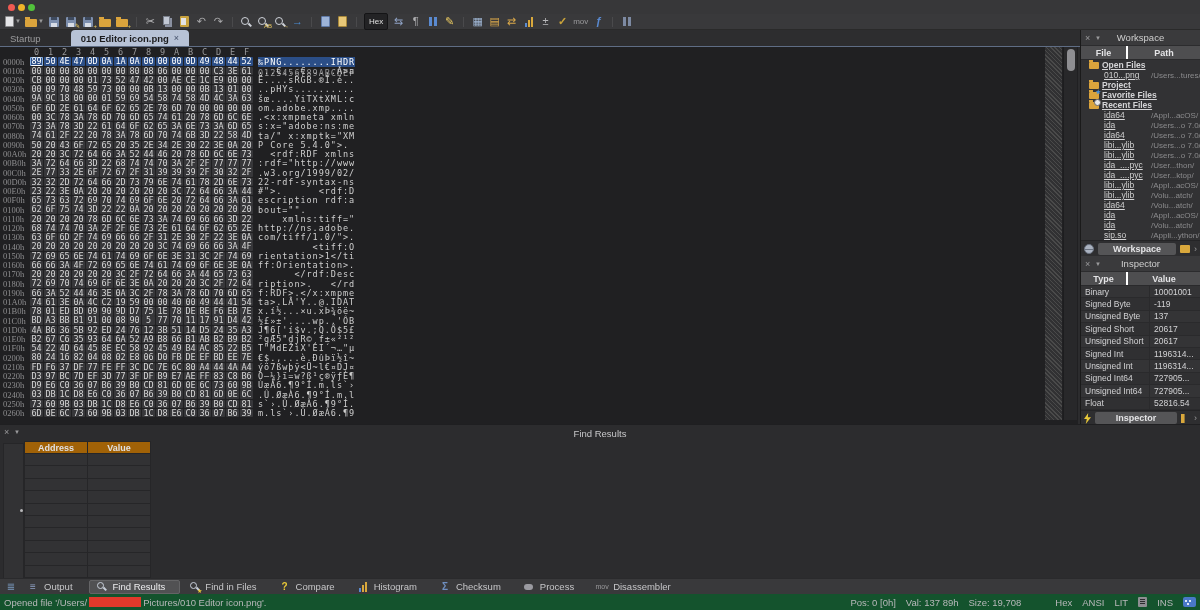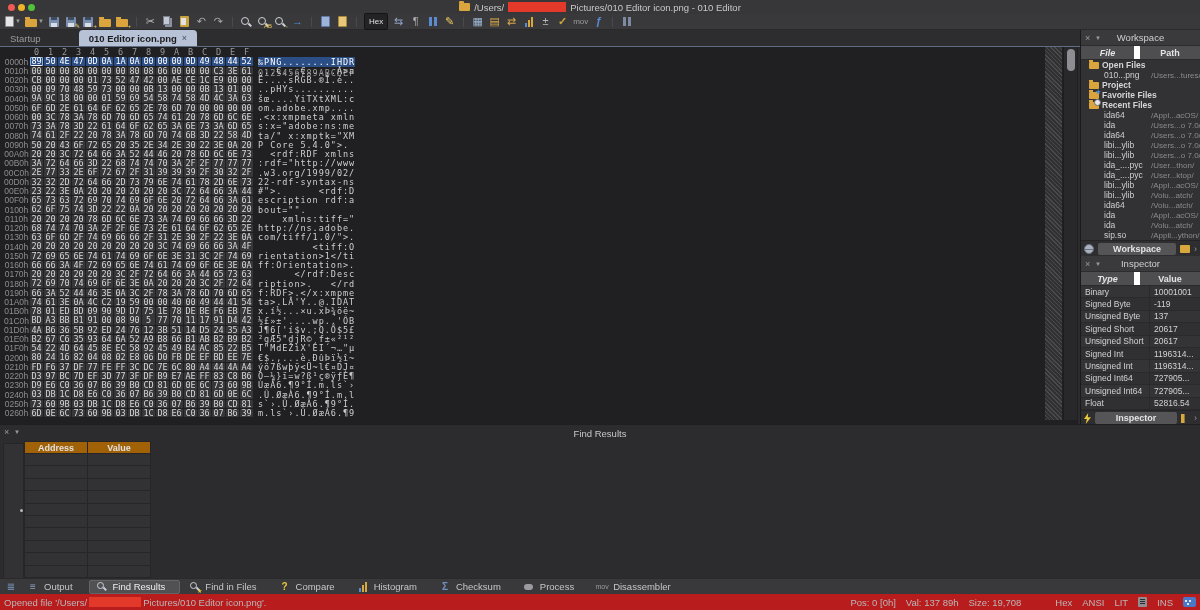--- a/index.html
+++ b/index.html
@@ -43,27 +43,27 @@
   .i-hist i { display:block; width:2px; background:#d9a83c; }
   .i-hist i:nth-child(1){height:4px;background:#5a8ad0;} .i-hist i:nth-child(2){height:7px;} .i-hist i:nth-child(3){height:10px;}
   .t-txt { font-size:8px; color:#a8a8aa; }
   .hexbtn { font-size:8px; color:#e0e0e0; background:#232325; border:1px solid #141416; border-radius:2px; padding:1px 4px; }
 
   
   #tabbar { position:absolute; left:0; top:30px; width:1200px; height:17px; background:#2d2d2f;
     border-bottom:1px solid #5f6d85; display:flex; align-items:flex-end; }
   .doctab { height:16px; display:flex; align-items:center; justify-content:center; gap:5px;
     font-size:9.5px; color:#9a9a9c; padding:0 10px; }
-  .doctab.active { background:#b7c2d6; color:#1c1c1e; font-weight:bold; border-radius:4px 4px 0 0; margin-left:28px; }
+  .doctab.active { background:#b7c2d6; color:#1c1c1e; font-weight:bold; border-radius:4px 4px 0 0; margin-left:20px; }
   .doctab .x { font-size:9px; color:#44506a; font-weight:normal; }
 
   
   #hexarea { position:absolute; left:0; top:47px; width:1078px; height:377px; background:#202022; overflow:hidden; }
   .hrow { display:flex; align-items:center; height:9.25px; }
-  .haddr { width:30px; flex:none; font-family:Liberation Sans, sans-serif; font-size:8.5px; color:#8e8e90; padding-left:3px;text-align:center; }
+  .haddr { width:30px; flex:none; font-family:Liberation Serif, serif; font-size:8.5px; color:#8e8e90; padding-left:3px; }
   .hcell { width:13px; height:8.4px; margin-right:1px; flex:none; background:#37373a; border-radius:1px;
     font-family:"DejaVu Sans Mono", monospace; font-size:8.5px; line-height:8.4px; color:#d6d6d6; text-align:center; }
   .hascii { margin-left:4px; font-family:"DejaVu Sans Mono", monospace; font-size:8.5px; color:#cfcfcf;
     letter-spacing:0.95px; white-space:pre; }
   .hrow.hdr { height:10px; } .hrow.hdr .hcell { background:none; color:#98989a; }
   .hrow.hdr .hascii { color:#98989a;margin-top:41px; }
   .hrow.sel .hcell { background:#2b4e87; color:#fff; }
   .hrow.sel .hascii { background:#2b4e87; color:#fff; }
   .hcell.cursor { background:#3e6db3; box-shadow:inset 0 0 0 1px #86aede;text-decoration:underline; }
   #noise { position:absolute; left:1045px; top:47px; width:17px; height:373px;
@@ -73,23 +73,23 @@
   #vthumb { position:absolute; left:3px; top:2px; width:8px; height:22px; background:#8e8e92; border-radius:4px; }
 
   
   #sidebar { position:absolute; left:1080px; top:30px; width:120px; height:394px; background:#323234; border-left:1px solid #1a1a1a; }
   .phead { height:16px; background:#3a3a3c; border-bottom:1px solid #2c2c2e; display:flex; align-items:center; font-size:9.5px; color:#cfcfcf; position:relative; }
   .phead .pt { flex:1; text-align:center; }
   .phx { position:absolute; left:4px; font-size:9px; color:#9a9a9c; }
   .phc { position:absolute; left:14px; font-size:6px; color:#9a9a9c; }
   .colhead { height:14px; display:flex; background:#4e4e50; border-bottom:1px solid #2a2a2c; }
   .colhead div { font-size:9px; font-weight:bold; color:#e4e4e6; display:flex; align-items:center; justify-content:center; }
-  .colhead .c1 { width:59px; border-right:6px solid #ffffff;font-style:italic; } .colhead .c2 { flex:1; }
+  .colhead .c1 { width:47px; border-right:2px solid #ffffff; } .colhead .c2 { flex:1; }
   #wstree { height:180px; overflow:hidden; }
-  .trow { height:10px; display:flex; align-items:center; font-size:8.5px; color:#d4d4d6; position:relative; }
+  .trow { height:10px; display:flex; align-items:center; font-size:8.5px; color:#d4d4d6; position:relative;text-decoration:underline; }
   .trow .fold { margin:0 3px 0 8px; }
   .trow.group { font-weight:bold; }
   .trow .nm { padding-left:23px; color:#cfcfcf; white-space:nowrap;text-align:right; }
   .trow .pth { position:absolute; left:70px; color:#8b8b8d; font-size:8px; white-space:nowrap; }
   .fold { display:inline-block; width:10px; height:7px; background:#dba43c; border-radius:1px; position:relative; flex:none; }
   .fold::before { content:""; position:absolute; left:0; top:-2px; width:4px; height:2px; background:#dba43c; }
   .fold.star::after { content:"★"; position:absolute; right:-2px; top:-4px; font-size:6px; color:#4a90d9; }
   .fold.clock::after { content:""; position:absolute; right:-2px; top:-3px; width:5px; height:5px; border-radius:50%; background:#e8e8ea; border:1px solid #6a6a6c; }
   .minibar { height:16px; background:#2e2e30; border-top:1px solid #242426; display:flex; align-items:center; gap:4px; padding:0 3px; }
   .minibar .mtab { background:#555557; color:#e4e4e6; font-size:9px; font-weight:bold; padding:1px 10px; border-radius:2px; flex:1; text-align:center; }
@@ -125,42 +125,36 @@
   .btab { display:flex; align-items:center; gap:5px; font-size:9.5px; color:#c6c6c8; padding:1px 14px 1px 6px; height:14px; }
   .btab.active { background:#515153; border:1px solid #646466; border-radius:2px; color:#ececee; }
   .bicon { width:12px; height:12px; display:flex; align-items:center; justify-content:center; font-size:10px; flex:none; }
   .i-mag-s { width:11px; height:11px; position:relative; }
   .i-mag-s::before { content:""; position:absolute; left:1px; top:1px; width:5px; height:5px; border:1.5px solid #c8cfda; border-radius:50%; }
   .i-mag-s::after { content:""; position:absolute; left:7px; top:7px; width:4px; height:1.5px; background:#c8cfda; transform:rotate(45deg); }
   .starbadge { position:absolute; right:-2px; bottom:-1px; font-size:6px; color:#e8c838; }
   .i-blob { width:9px; height:6px; border-radius:3px; background:#9a9aa0; }
 
   
-  #statusbar { position:absolute; left:0; top:594px; width:1200px; height:16px; background:#b91c1c;
+  #statusbar { position:absolute; left:0; top:594px; width:1200px; height:16px; background:#14532d;
     display:flex; align-items:center; font-size:9.5px; color:#b8b8ba; padding:0 4px; }
   #status-left { display:flex; align-items:center; gap:2px; }
   #status-right { margin-left:auto; display:flex; align-items:center; gap:10px; }
   .i-pgsm { width:9px; height:10px; background:#8e8e92; border-radius:1px; position:relative; }
   .i-pgsm::before { content:""; position:absolute; left:2px; top:2px; width:5px; height:1px; background:#2c2c2e; box-shadow:0 2px 0 #2c2c2e, 0 4px 0 #2c2c2e; }
   .i-kbd { width:13px; height:10px; background:#4a78c8; border-radius:2px; position:relative; }
   .i-kbd::before { content:""; position:absolute; left:2px; top:3px; width:2px; height:2px; background:#dce6f5; box-shadow:4px 0 0 #dce6f5, 2px 3px 0 #dce6f5; }
 </style>
 </head>
 <body>
 
 <div id="titlebar">
   <span class="tl" style="left: 8px; background: rgb(240, 90, 82);"></span>
   <span class="tl" style="left: 18px; background: rgb(240, 180, 41);"></span>
   <span class="tl" style="left: 28px; background: rgb(81, 194, 59);"></span>
-  <span class="title">
-    <span class="mini-folder"></span>
-    <span>/Users/</span>
-      <span class="redact" style="width:58px;"></span>
-      <span>Pictures/010 Editor icon.png - 010 Editor</span>
-  </span>
 </div>
 
 <div id="toolbar">
     <span class="ticon">
       <span class="i-page"></span>
       <span class="caret">▼</span>
     </span>
     <span class="ticon">
       <span class="i-folder"></span>
       <span class="caret">▼</span>

